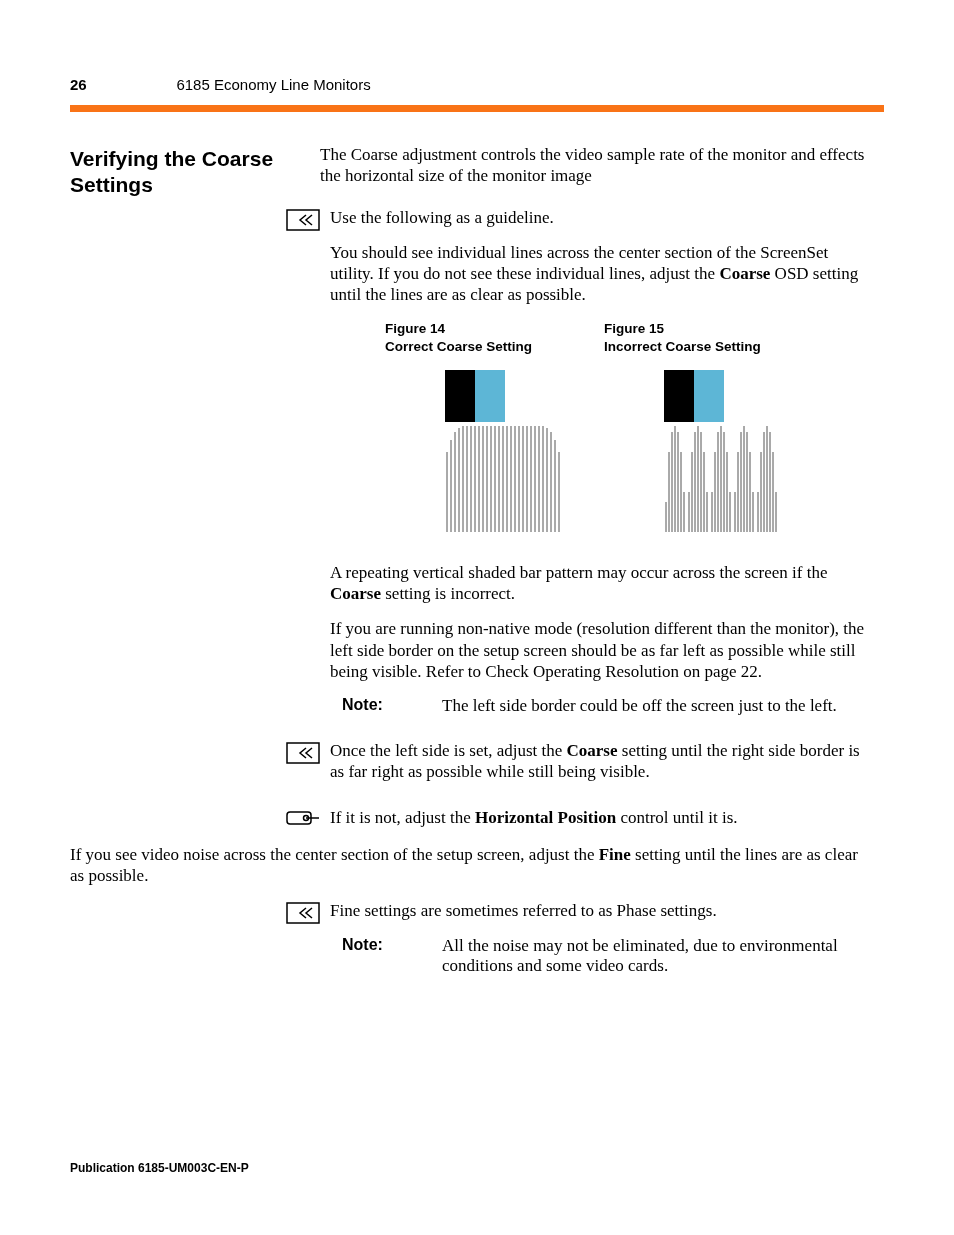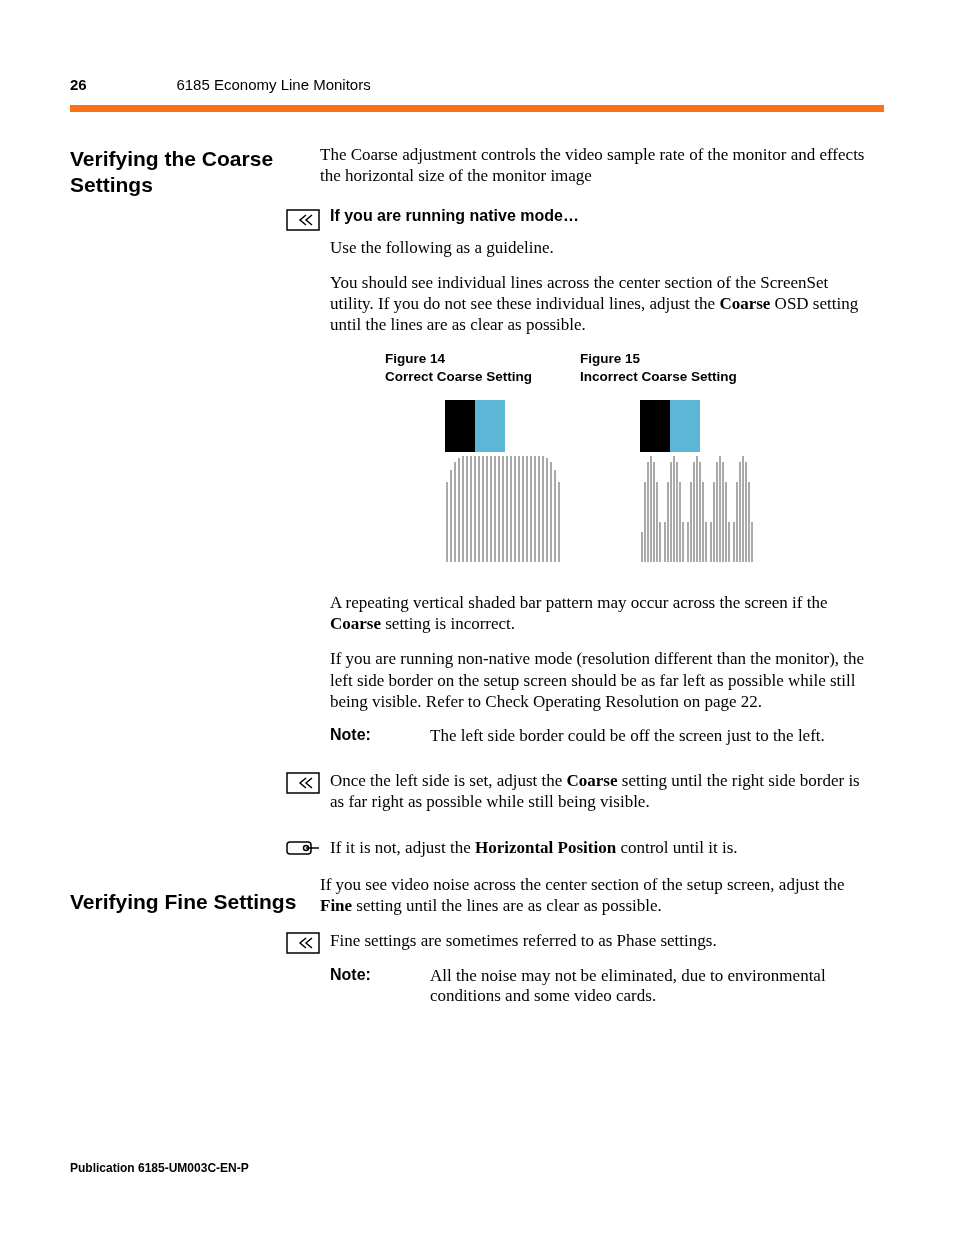--- a/index.html
+++ b/index.html
@@ -33,27 +33,27 @@
   flex:1;
 }
 .sec-title{
   font-family:Arial,Helvetica,sans-serif;
   font-weight:bold;
   font-size:21px;
   line-height:1.25;
 }
 .para{line-height:1.25;margin:0 8px 14px 0}
 .sub{font-family:Arial,Helvetica,sans-serif;font-weight:bold;font-size:16px;margin:20px 0 12px 0}
-.note-row{display:flex;margin:14px 0}
+.note-row{display:flex;margin:14px 12px}
 .note-lbl{font-family:Arial,Helvetica,sans-serif;font-weight:bold;font-size:16px;width:100px;flex:none}
 .note-txt{flex:1}
 .icon-col{width:250px;flex:none;display:flex;justify-content:flex-end;padding-right:10px;padding-top:2px}
 .inline-row{display:flex;margin-bottom:10px}
 .inline-row .rt{flex:1}
-.figs{display:flex;gap:20px;margin:10px 0 20px 55px}
+.figs{display:flex;gap:44px;margin:10px 0 20px 55px}
 .fig{width:175px}
 .fig-cap{font-family:Arial,Helvetica,sans-serif;font-weight:bold;font-size:13.5px;line-height:1.35;margin-bottom:14px}
 .swatch{display:flex;margin-left:60px}
 .sw{width:30px;height:52px}
 .sw.black{background:#000}
 .sw.blue{background:#5db6d6}
 .chart{height:110px;margin-left:60px;position:relative;overflow:hidden}
 .chart svg{display:block}
 .footer{
   position:absolute;
@@ -87,21 +87,20 @@
     <div class="icon-col">
       <span>
         <svg width="34" height="22" viewBox="0 0 34 22">
             <rect x="1" y="1" width="32" height="20" fill="none" stroke="#000" stroke-width="1.5"></rect>
             <polyline points="20,6 14,11 20,16" fill="none" stroke="#000" stroke-width="1.5"></polyline>
             <polyline points="26,6 20,11 26,16" fill="none" stroke="#000" stroke-width="1.5"></polyline>
           </svg>
       </span>
     </div>
     <div class="rt">
-      <div class="sub" style="margin-top:0">If you are running native mode…</div>
       <p class="para">Use the following as a guideline.</p>
       <p class="para">
         <span>You should see individual lines across the center section of the ScreenSet utility. If you do not see these individual lines, adjust the </span><b>Coarse</b><span> OSD setting until the lines are as clear as possible.</span>
       </p>
 
       <div class="figs">
         <div class="fig">
           <div class="fig-cap">
             <span>Figure 14</span><br>
             <span>Correct Coarse Setting</span>
@@ -240,23 +239,20 @@
       </span>
     </div>
     <div class="rt">
       <p class="para" style="margin-bottom:6px">
         <span>If it is not, adjust the </span><b>Horizontal Position</b><span> control until it is.</span>
       </p>
     </div>
   </div>
 
   <div class="cols" style="margin-top:6px">
-    <div class="left">
-      <div class="sec-title">Verifying Fine Settings</div>
-    </div>
     <div class="right">
       <p class="para">
         <span>If you see video noise across the center section of the setup screen, adjust the </span><b>Fine</b><span> setting until the lines are as clear as possible.</span>
       </p>
     </div>
   </div>
 
   <div class="inline-row">
     <div class="icon-col">
       <span>

